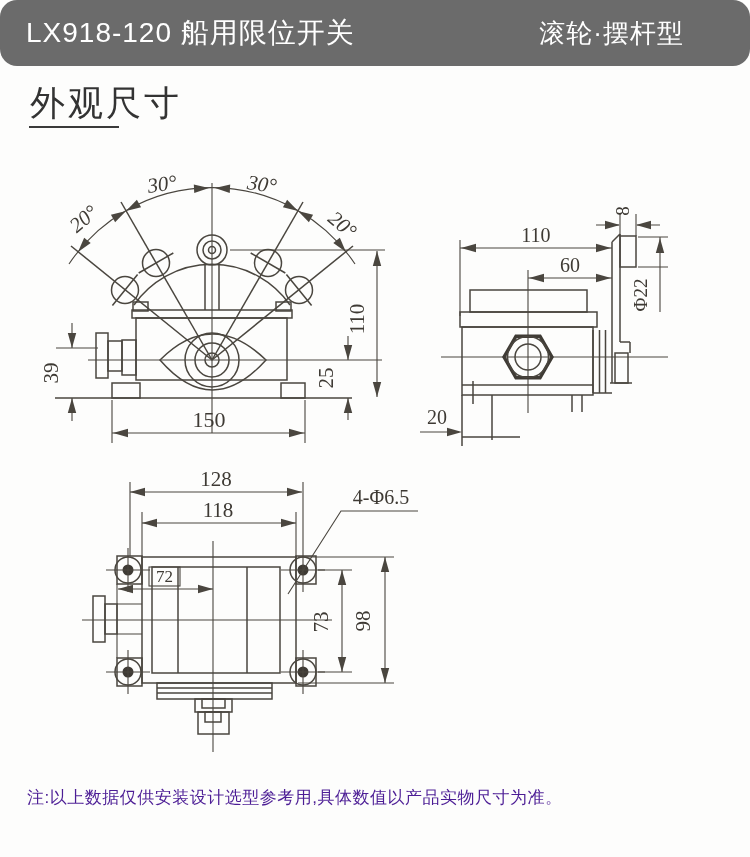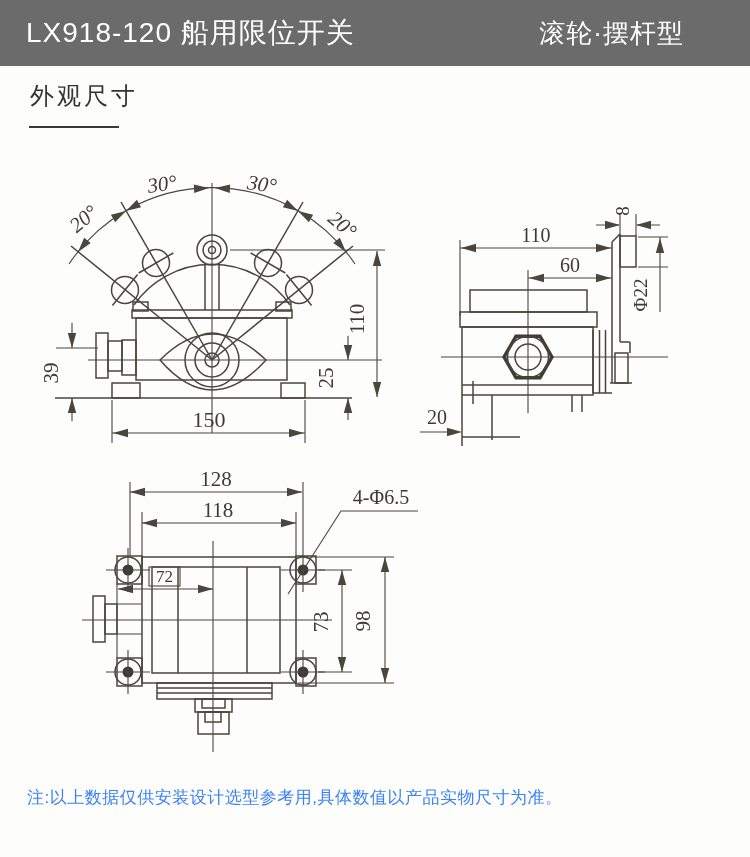--- a/index.html
+++ b/index.html
@@ -1,25 +1,25 @@
 <!DOCTYPE html>
 <html><head>
 <meta charset="utf-8">
 <style>
   html,body{margin:0;padding:0;}
   body{background:#e9e9e9;font-family:"Liberation Sans","DejaVu Sans",sans-serif;}
   .page{position:relative;width:750px;height:857px;background:#fdfdfc;margin:0 auto;overflow:hidden;}
   .header-bar{position:absolute;top:0;left:0;width:750px;height:66px;background:#6b6b6b;
-    display:flex;align-items:center;justify-content:space-between;box-sizing:border-box;padding:0 66px 0 26px;}
+    display:flex;align-items:center;justify-content:space-between;box-sizing:border-box;padding:0 66px 0 26px;border-radius:17px;}
   .header-title{color:#fff;font-size:28px;letter-spacing:1px;font-weight:400;}
   .header-sub{color:#fff;font-size:26px;letter-spacing:1px;font-weight:400;}
-  .section-title{position:absolute;top:80px;left:30px;font-size:24px;color:#333;letter-spacing:3px;font-weight:400;}
+  .section-title{position:absolute;top:80px;left:30px;font-size:35px;color:#333;letter-spacing:3px;font-weight:400;}
   .title-underline{position:absolute;top:126px;left:29px;width:90px;height:0;border-top:2px solid #3a3a3a;}
   .drawing-svg{position:absolute;top:130px;left:0;}
-  .note{position:absolute;top:786px;left:27px;font-size:17px;color:#3b82f6;letter-spacing:0.5px;}
+  .note{position:absolute;top:786px;left:27px;font-size:17px;color:#4c1d95;letter-spacing:0.5px;}
   svg text{fill:#3e3a34;font-family:"Liberation Serif","DejaVu Serif",serif;}
   .obj{stroke:#4a463f;stroke-width:1.5;fill:none;}
   .thin{stroke:#4a463f;stroke-width:1.1;fill:none;}
   .dim{stroke:#4a463f;stroke-width:1.1;fill:none;}
   .hexline{stroke:#3f3b35;stroke-width:3.4;fill:none;}
   .arr{fill:#4a463f;stroke:none;}
   .dot{fill:#3e3a34;stroke:none;}
 </style>
 </head>
 <body>

